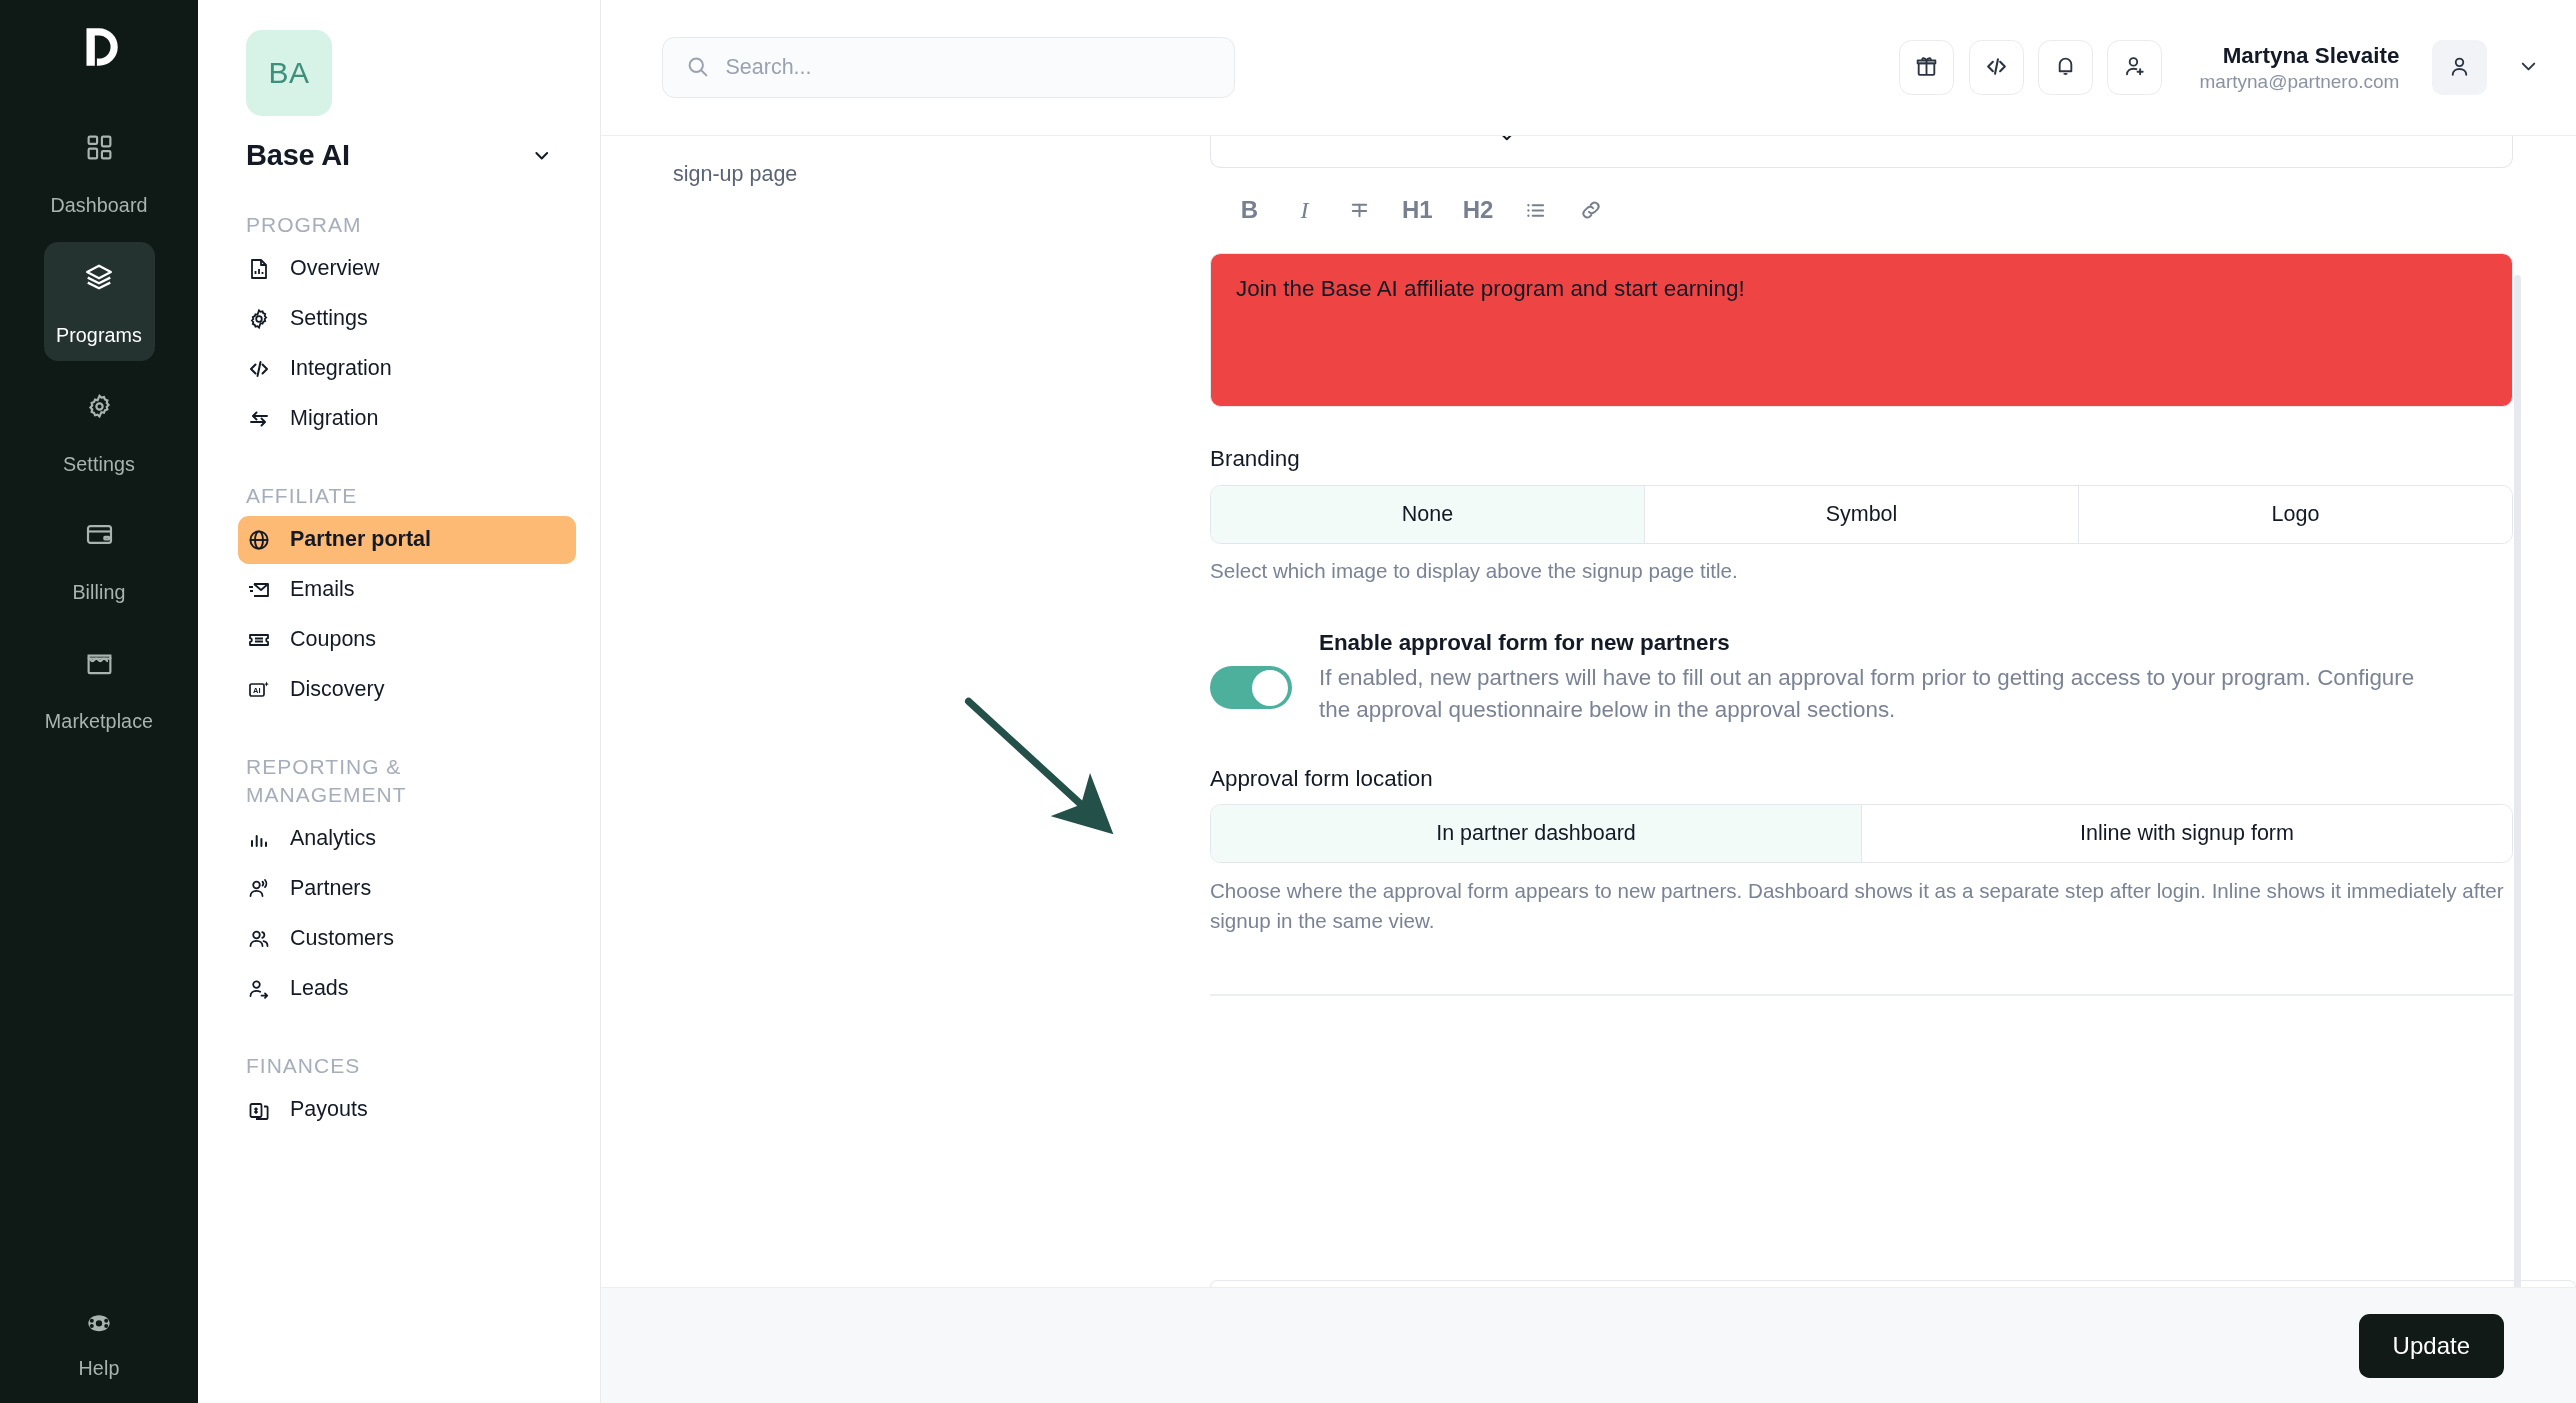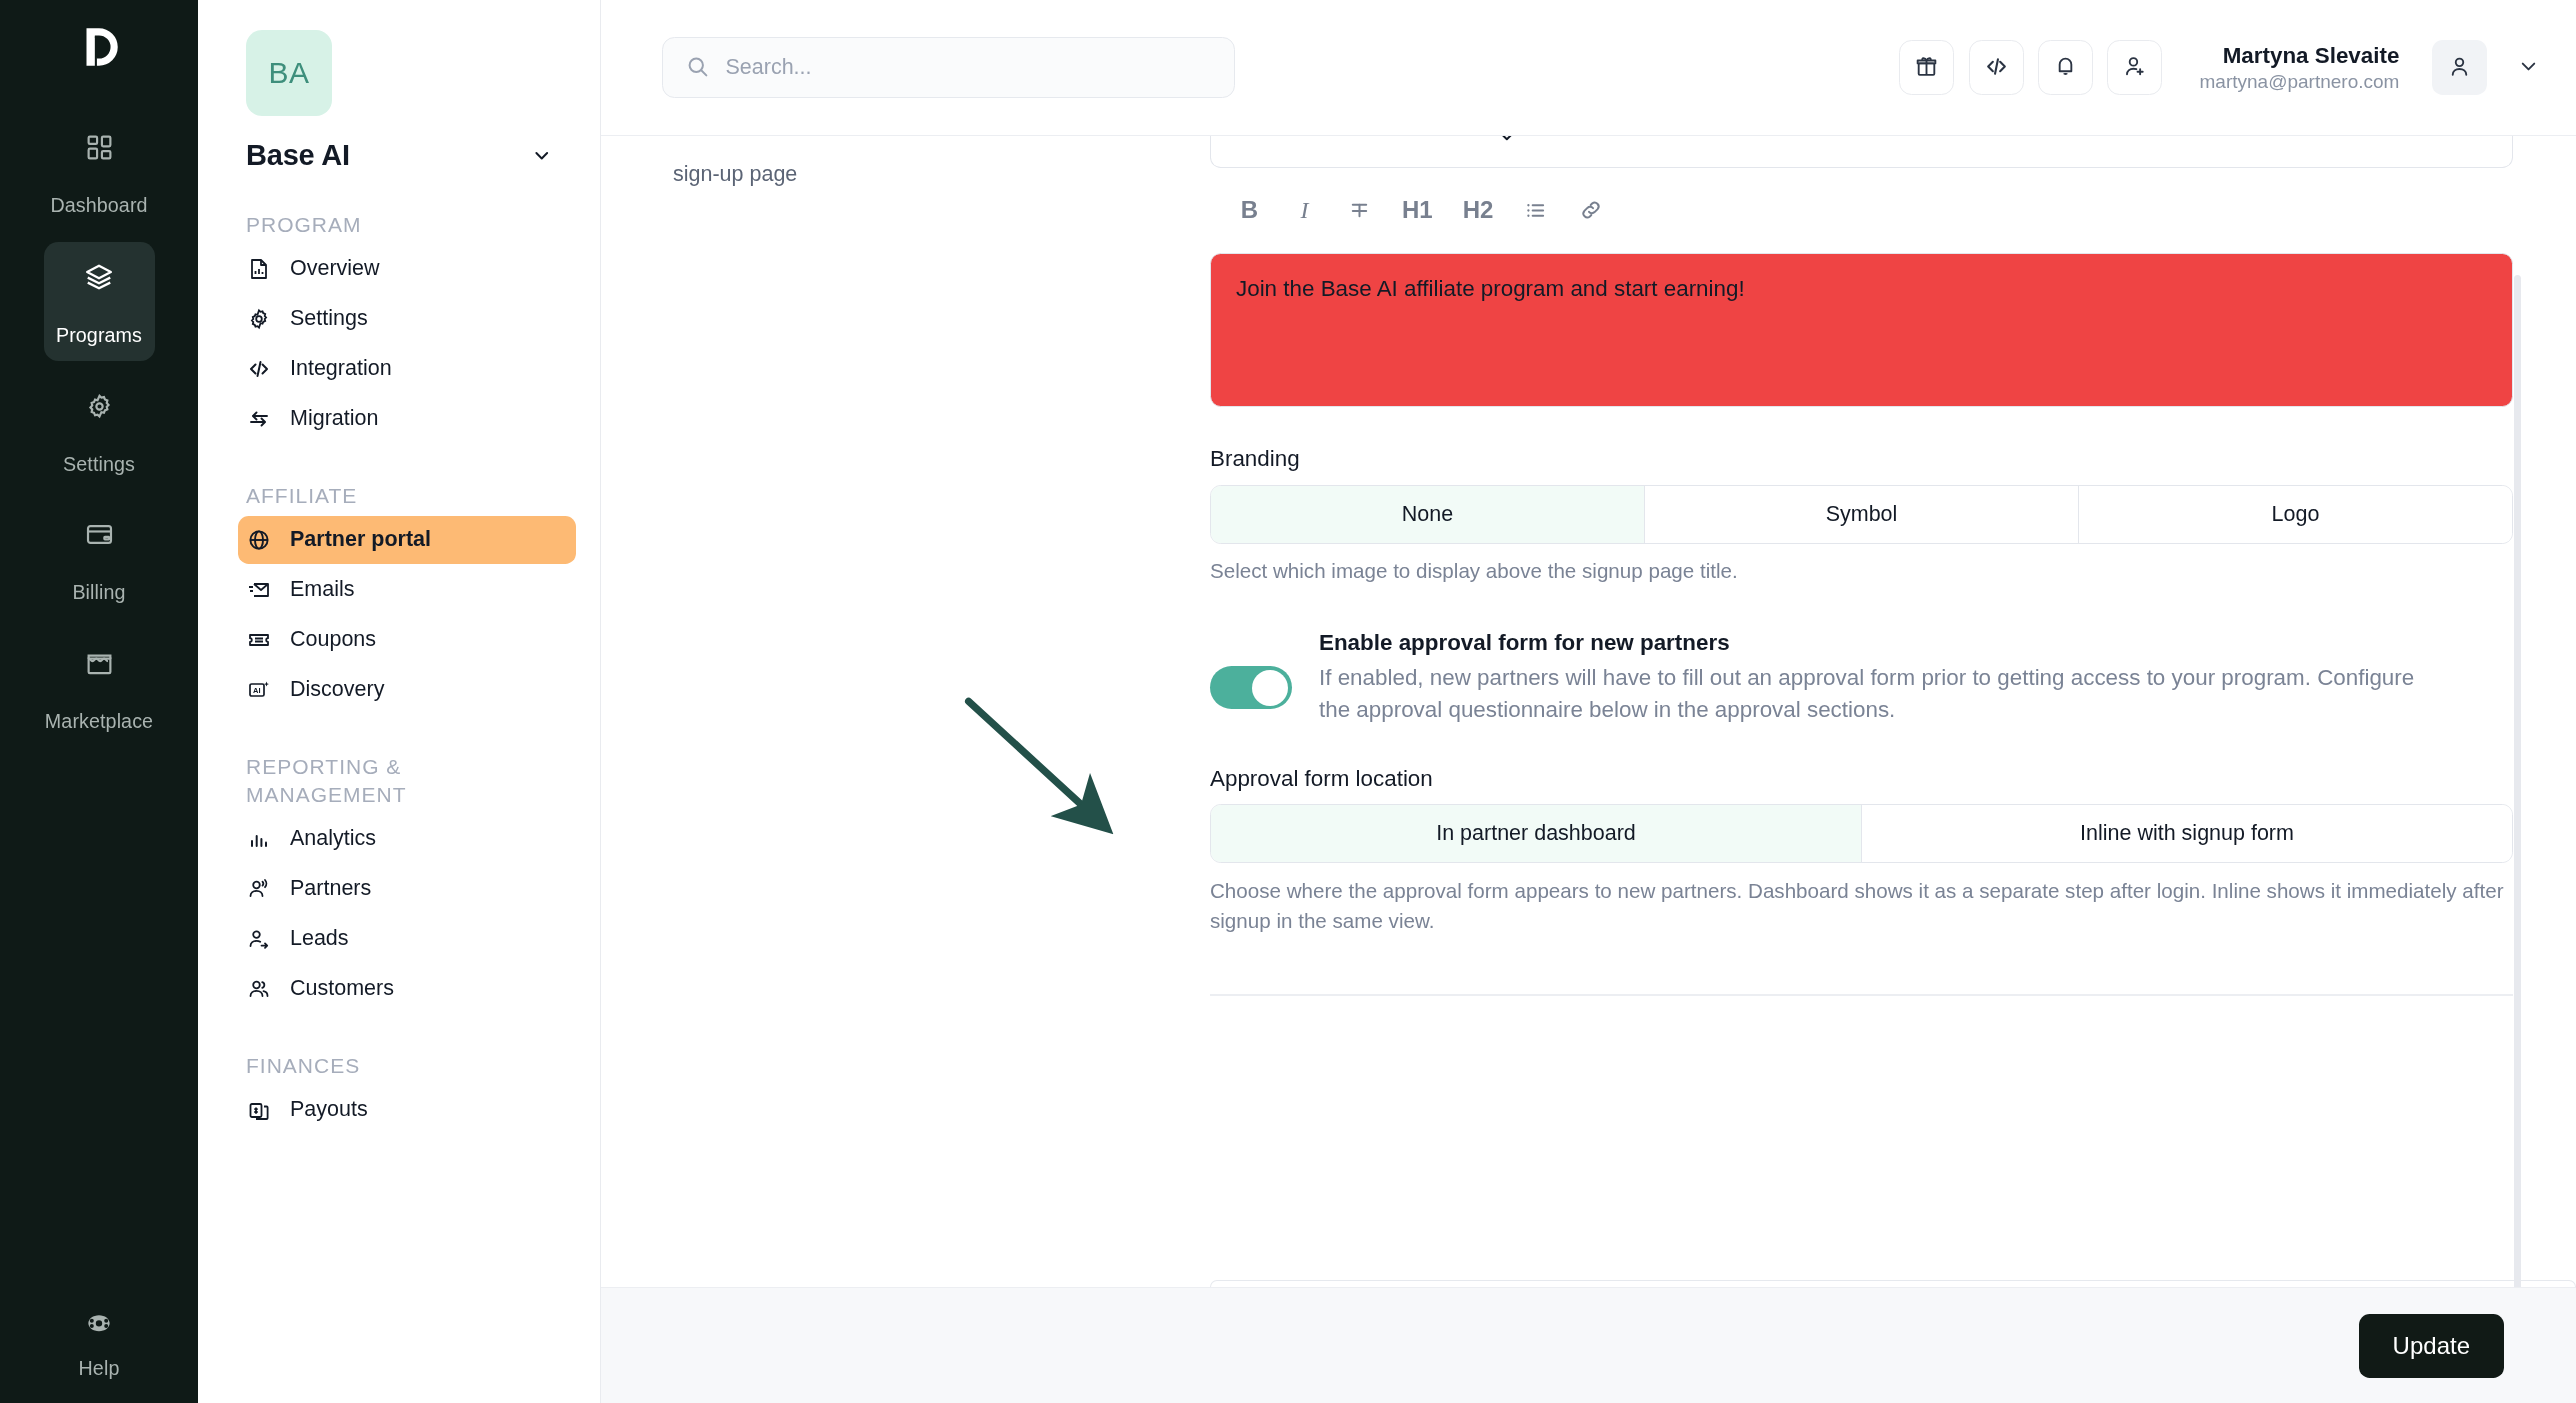--- a/index.html
+++ b/index.html
@@ -374,37 +374,37 @@
         <svg width="24" height="24" viewBox="0 0 24 24" fill="none" stroke="currentColor" stroke-width="1.8" stroke-linecap="round">
           <circle cx="9.5" cy="8" r="3.3"></circle>
             <path d="M3.5 19c0-3.3 2.7-5.2 6-5.2s6 1.9 6 5.2"></path>
           <path d="M15.5 4.6a3 3 0 0 1 0 4M18 3a5.4 5.4 0 0 1 0 7.2"></path>
         </svg>
       </span>
       <span>Partners</span>
     </div>
     <div class="nav-item">
       <span class="nav-ico">
+        <svg width="24" height="24" viewBox="0 0 24 24" fill="none" stroke="currentColor" stroke-width="1.8" stroke-linecap="round">
+          <circle cx="9.5" cy="8" r="3.3"></circle>
+            <path d="M3.5 19c0-3.3 2.7-5.2 6-5.2s6 1.9 6 5.2"></path>
+          <path d="M15.2 5.2a2.9 2.9 0 0 1 0 5.6M16.5 14.2c2.3.4 4 2.1 4 4.8"></path>
+        </svg>
+      </span>
+      <span>Customers</span>
+    </div>
+    <div class="nav-item">
+      <span class="nav-ico">
         <svg width="24" height="24" viewBox="0 0 24 24" fill="none" stroke="currentColor" stroke-width="1.8" stroke-linecap="round" stroke-linejoin="round">
           <circle cx="9.5" cy="7.6" r="3.3"></circle>
             <path d="M3.5 19c0-3.3 2.7-5.2 6-5.2 1.4 0 2.7.35 3.7.98"></path>
           <path d="M14.5 18.6h5.5M18 16.4l2.2 2.2-2.2 2.2"></path>
         </svg>
       </span>
       <span>Leads</span>
-    </div>
-    <div class="nav-item">
-      <span class="nav-ico">
-        <svg width="24" height="24" viewBox="0 0 24 24" fill="none" stroke="currentColor" stroke-width="1.8" stroke-linecap="round">
-          <circle cx="9.5" cy="8" r="3.3"></circle>
-            <path d="M3.5 19c0-3.3 2.7-5.2 6-5.2s6 1.9 6 5.2"></path>
-          <path d="M15.2 5.2a2.9 2.9 0 0 1 0 5.6M16.5 14.2c2.3.4 4 2.1 4 4.8"></path>
-        </svg>
-      </span>
-      <span>Customers</span>
     </div>
 
     <div class="sec-title">FINANCES</div>
     <div class="nav-item">
       <span class="nav-ico">
         <svg width="24" height="24" viewBox="0 0 24 24" fill="none" stroke="currentColor" stroke-width="1.8" stroke-linejoin="round">
           <rect x="3.5" y="6" width="11" height="13" rx="1.4"></rect>
             <path d="M17 8.5h2.6a1 1 0 0 1 1 1V20a1 1 0 0 1-1 1H9"></path>
           <path d="M9 9.6v6.2M7.3 11.2h3.4M7.3 14h3.4"></path>
         </svg>

